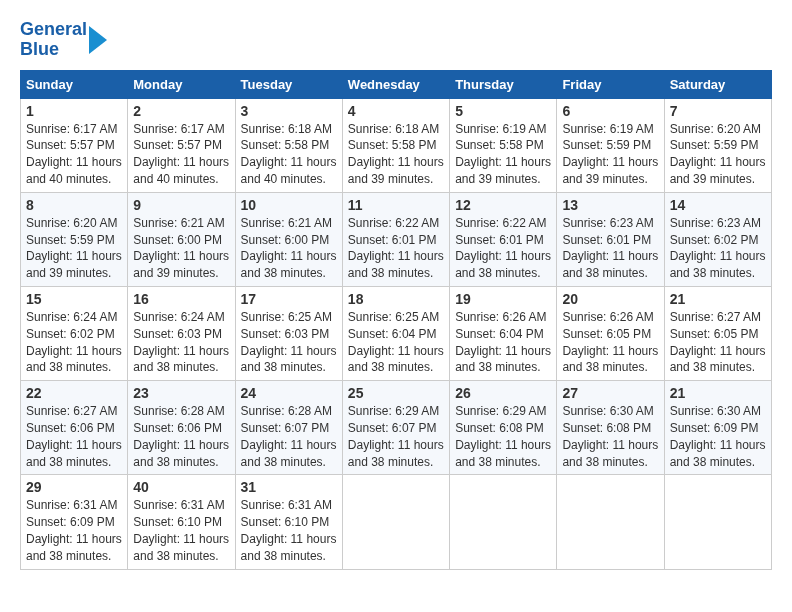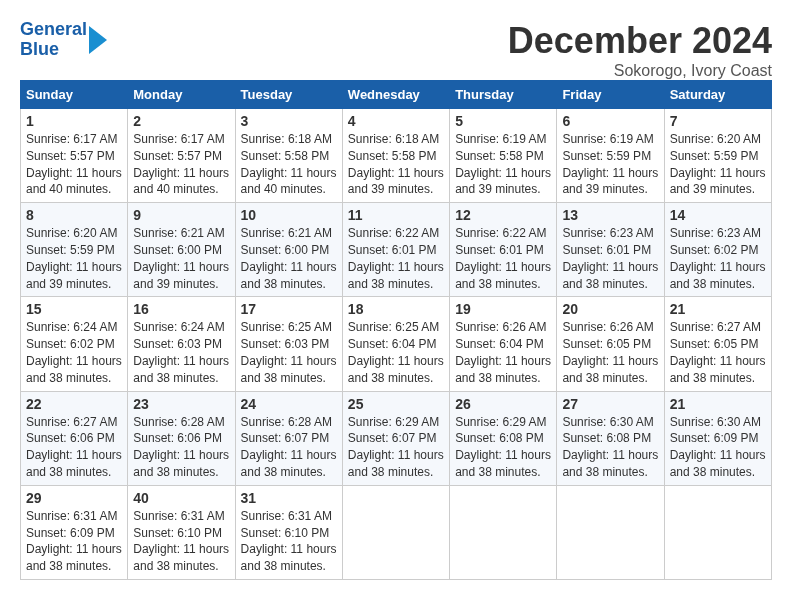--- a/index.html
+++ b/index.html
@@ -7,21 +7,21 @@
       font-family: Arial, sans-serif;
       background: #fff;
       width: 792px;
       min-height: 612px;
       padding: 20px;
     }
     .header {
       display: flex;
       justify-content: space-between;
       align-items: flex-start;
-      margin-bottom: 0;
+      margin-bottom: 10px;
     }
     .logo {
       display: flex;
       align-items: center;
     }
     .logo-text {
       font-size: 18px;
       font-weight: bold;
       color: #333;
       line-height: 1.1;
@@ -97,24 +97,20 @@
 <div class="header">
   <div class="logo">
     <div>
       <div class="logo-text">
         <span>General</span><br>
         <span>Blue</span>
       </div>
     </div>
     <div class="logo-arrow"></div>
   </div>
-  <div class="title-block">
-    <div class="month-title">December 2024</div>
-    <div class="location">Sokorogo, Ivory Coast</div>
-  </div>
 </div>
 
 <table class="calendar">
   <thead>
     <tr>
     <th>Sunday</th>
         <th>Monday</th>
         <th>Tuesday</th>
         <th>Wednesday</th>
         <th>Thursday</th>

